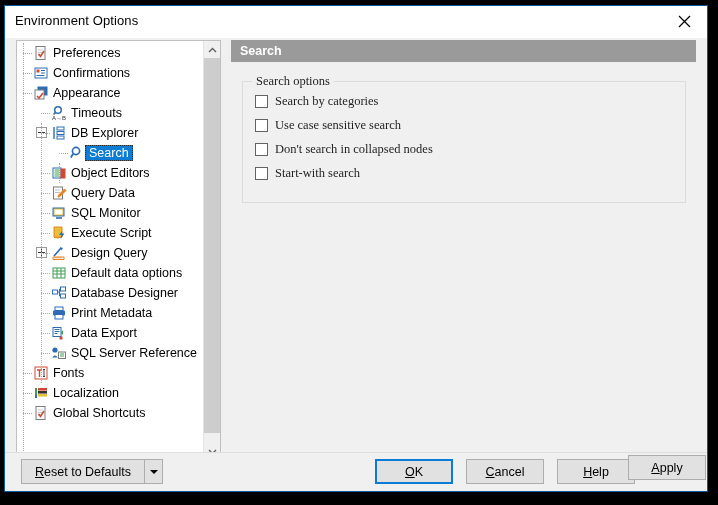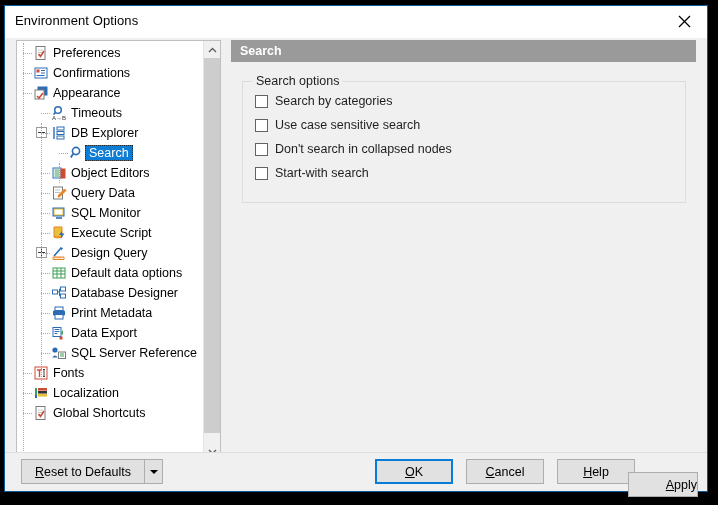--- a/index.html
+++ b/index.html
@@ -174,20 +174,21 @@
     left: 0; top: 22px; right: 0; bottom: 0;
     background: #f0f0f0;
   }
   .groupbox {
     position: absolute;
     left: 11px; top: 19px;
     right: 10px;
     height: 122px;
     border: 1px solid #dcdcdc;
     box-sizing: border-box;
+    font-family: Liberation Serif, serif;
   }
   .groupbox-title {
     position: absolute;
     left: 9px; top: -8px;
     background: #f0f0f0;
     padding: 0 4px;
     font-size: 12.5px;
     color: #1f1f1f;
   }
   .checkrow {
@@ -242,21 +243,21 @@
   }
   .arrow-dn {
     width: 0; height: 0;
     border-left: 4px solid transparent;
     border-right: 4px solid transparent;
     border-top: 4px solid #000;
   }
   .b-ok     { left: 370px; top: 6px; width: 78px; }
   .b-cancel { left: 461px; top: 6px; width: 78px; }
   .b-help   { left: 552px; top: 6px; width: 78px; }
-  .b-apply  { left: 623px; top: 19px; width: 70px; justify-content: flex-end; }
+  .b-apply  { left: 623px; top: 2px; width: 78px; }
   u { text-underline-offset: 1px; }
 </style>
 </head>
 <body>
 
 <div class="window">
 
   <div class="titlebar">
     <div class="titlebar-text">Environment Options</div>
     <div class="close-btn">

